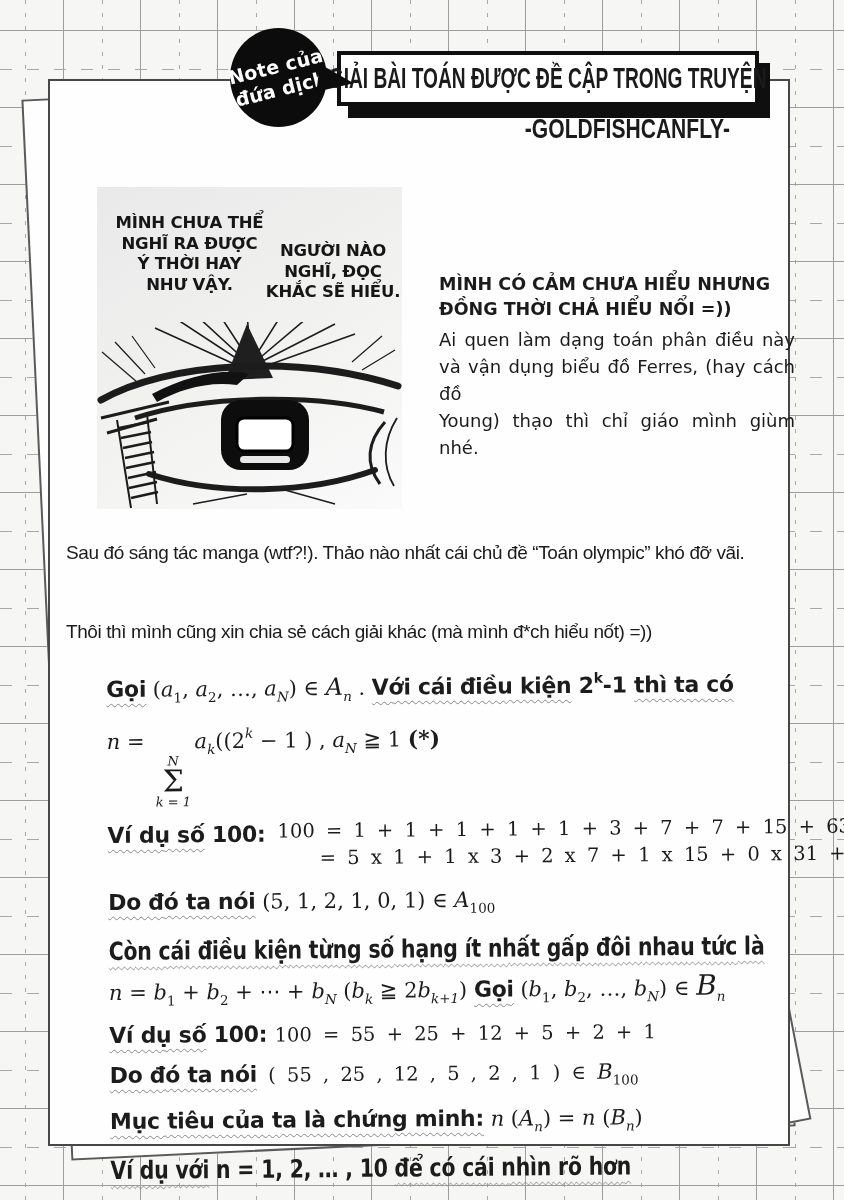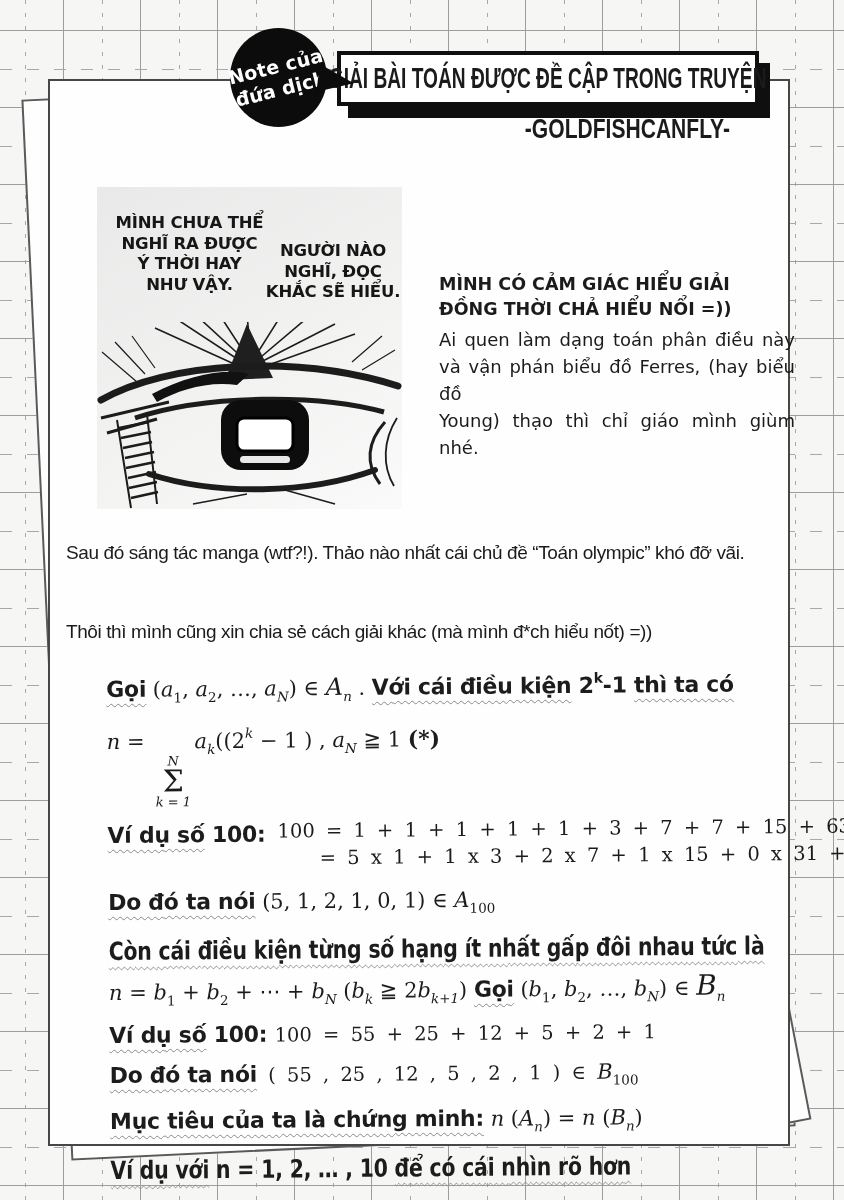--- a/index.html
+++ b/index.html
@@ -189,26 +189,26 @@
 
           <path d="M288,100 C270,120 268,142 283,162" stroke-width="3"></path>
           <path d="M300,96 C286,118 285,144 297,164" stroke-width="1.8"></path>
           <path d="M188,168 L238,182 M96,182 L150,172" stroke-width="1.6"></path>
         </g>
       </svg>
     </div>
 
     <div class="onoda">
       <div class="reaction">
-          <div>MÌNH CÓ CẢM GIÁC HIỂU GIẢI</div>
+          <div>MÌNH CÓ CẢM CHƯA HIỂU NHƯNG</div>
           <div>ĐỒNG THỜI CHẢ HIỂU NỔI =))</div>
         </div>
       <div class="jlines request">
           <div>Ai quen làm dạng toán phân điều này</div>
-          <div>và vận phán biểu đồ Ferres, (hay biểu đồ</div>
+          <div>và vận dụng biểu đồ Ferres, (hay cách đồ</div>
           <div>Young) thạo thì chỉ giáo mình giùm nhé.</div>
         </div>
     </div>
 
     <div class="bio">
         <div>Sau đó sáng tác manga (wtf?!). Thảo nào nhất cái chủ đề “Toán olympic” khó đỡ vãi.</div>
       </div>
 
     <div class="share">Thôi thì mình cũng xin chia sẻ cách giải khác (mà mình đ*ch hiểu nốt) =))</div>
 

